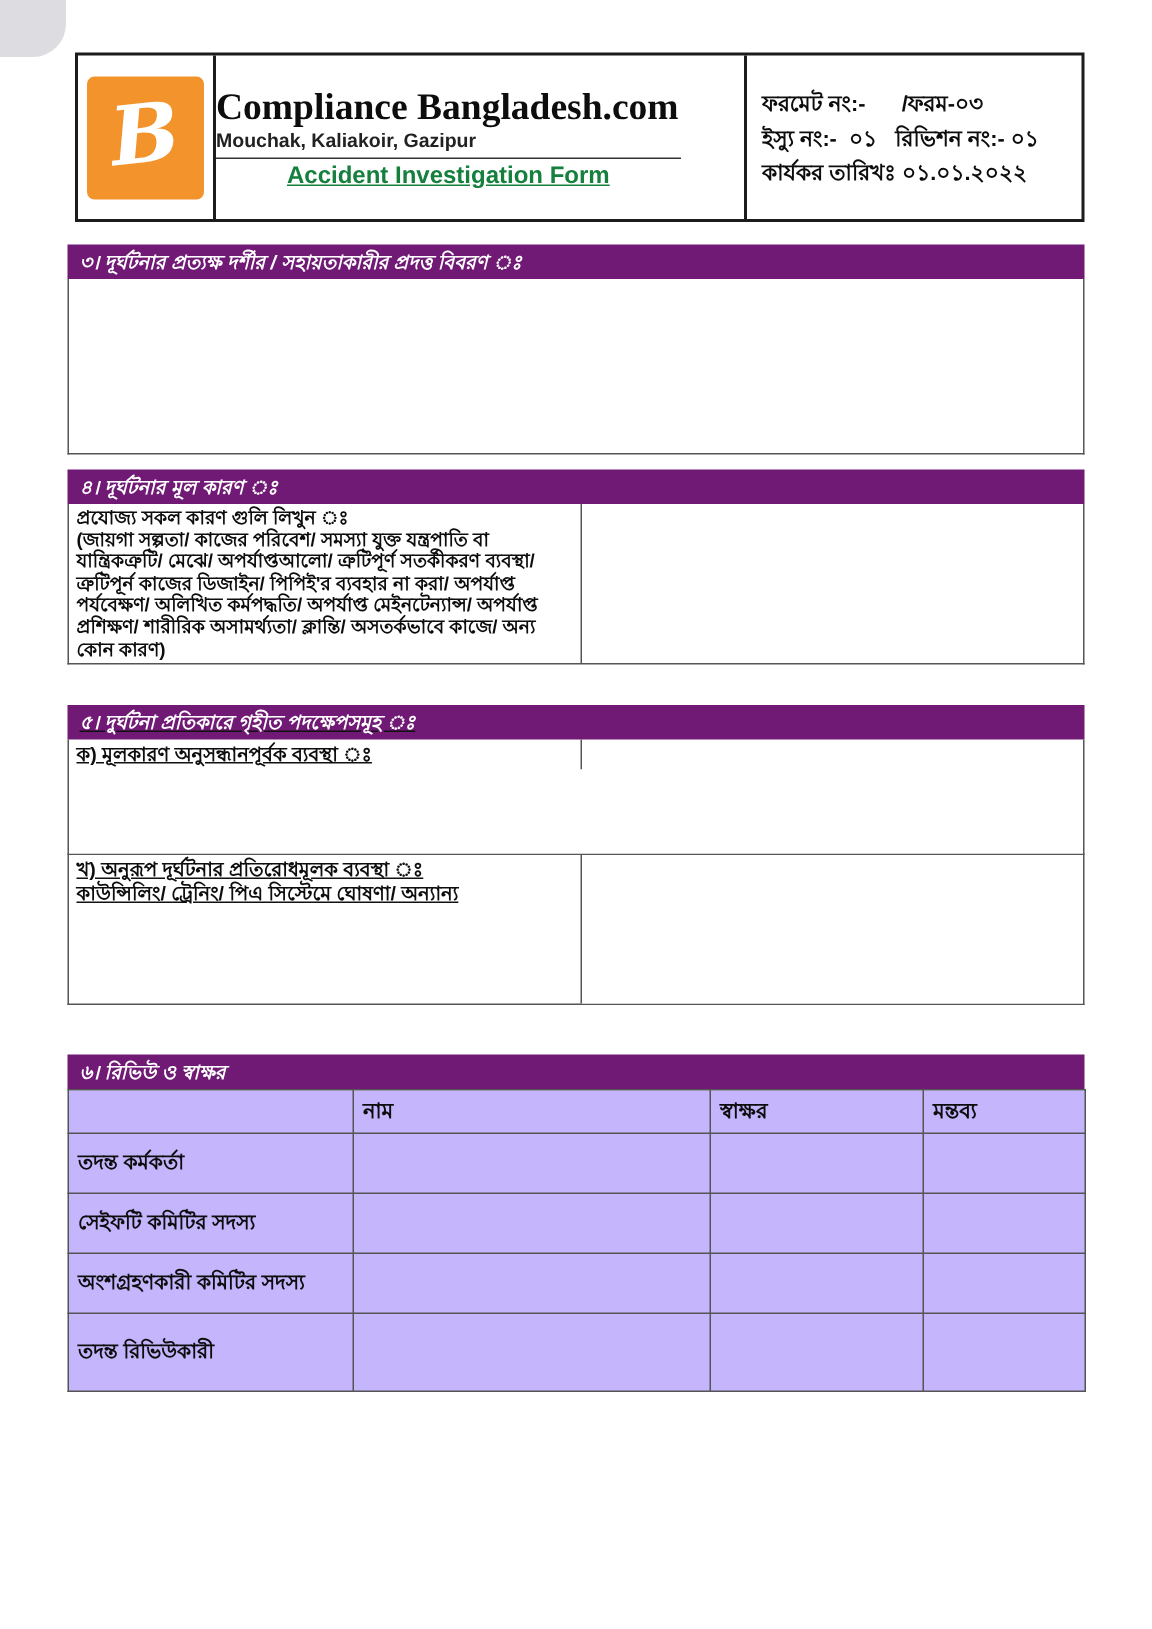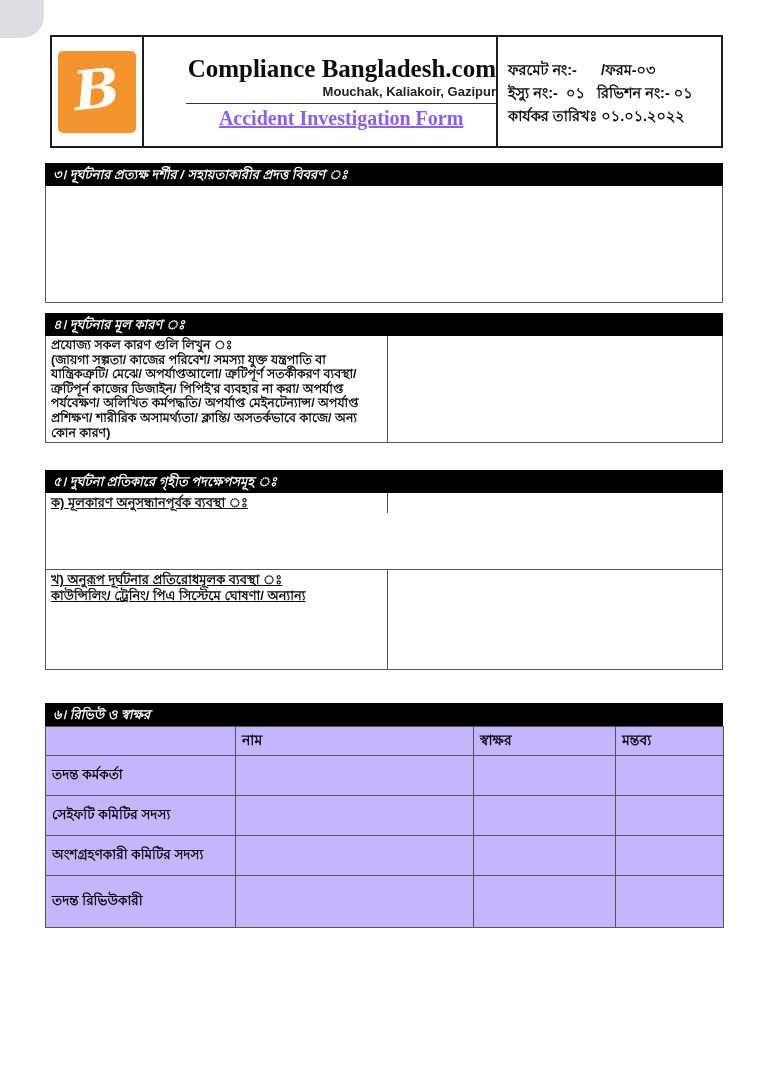--- a/index.html
+++ b/index.html
@@ -26,47 +26,47 @@
   .logo-square {
     width:78px; height:82px; background:#F2932C; border-radius:5px;
     display:flex; align-items:center; justify-content:center;
   }
   .logo-letter {
     font-family:"DejaVu Serif", serif; font-style:italic; font-weight:bold;
     color:#ffffff; font-size:54px; line-height:1; transform:rotate(-6deg);
     padding-bottom:6px;
   }
   .title-cell {
-    flex:1; display:flex; flex-direction:column; align-items:flex-end;
+    flex:1; display:flex; flex-direction:column; align-items:flex-start;
     justify-content:center; padding:4px 0 2px 0;
   }
   .company {
     font-family:"Liberation Serif", serif; font-weight:bold; font-size:25px;
     line-height:1.1; color:#0d0d0d; white-space:nowrap;
   }
   .address { font-size:13px; font-weight:bold; color:#222; margin-top:1px; }
   .form-title-wrap {
     width:88%; border-top:1.5px solid #333; margin-top:4px; padding-top:3px;
     text-align:center;
   }
   .form-title {
-    font-family:Liberation Serif, serif; font-size:20px; font-weight:bold;
-    text-decoration:underline; color:#8b5cf6; white-space:nowrap;
+    font-family:Liberation Sans, sans-serif; font-size:16px; font-weight:bold;
+    text-decoration:underline; color:#15803d; white-space:nowrap;
   }
   .info-cell {
     width:225px; border-left:2px solid #1c1c1c; box-sizing:border-box;
     padding:22px 10px 0 10px; font-weight:bold; font-size:14.5px; line-height:23px;
     color:#0d0d0d;
   }
   .info-line { white-space:pre; }
 
   
   .sec { position:absolute; left:45px; width:678px; box-sizing:border-box; }
   .sec-bar {
-    background:#000000; color:#ffffff; font-weight:bold; font-style:italic;
+    background:#701a75; color:#ffffff; font-weight:bold; font-style:italic;
     font-size:13px; line-height:15px; padding:4px 8px; box-sizing:border-box;
   }
   .empty-box { background:#fff; border:1px solid #555; border-top:none; box-sizing:border-box; }
 
   
   .sec3 { top:163px; }
   .sec3 .empty-box { height:117px; }
 
   
   .sec4 { top:313px;border-radius:28px; }

